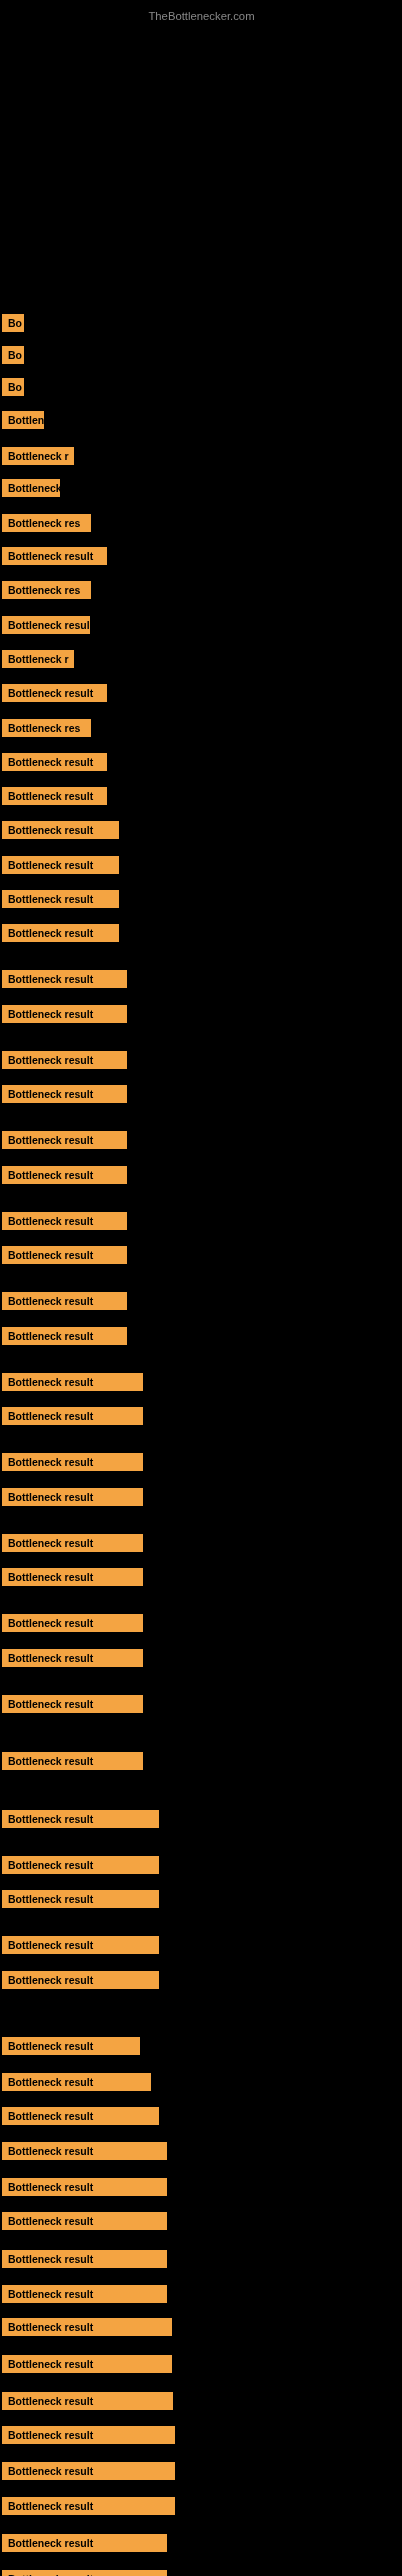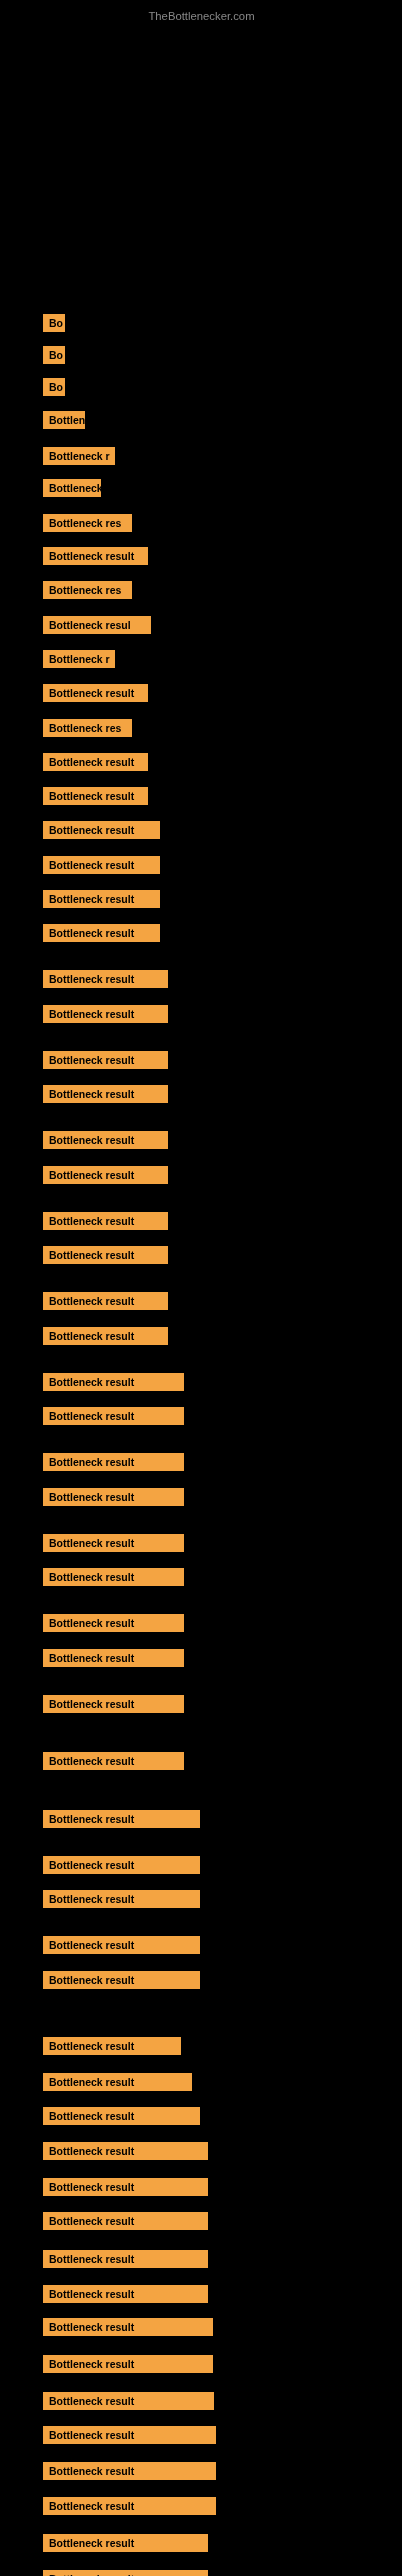--- a/index.html
+++ b/index.html
@@ -29,21 +29,20 @@
 
     .bottleneck-label {
       background-color: #f4a442;
       color: #000000;
       font-size: 10.5px;
       font-weight: bold;
       padding: 3.2px 6.4px;
       display: inline-block;
       white-space: nowrap;
       overflow: hidden;
-      margin-left: 41px;
     }
 
     .result-row {
       position: absolute;
       left: 1.6px;
     }
   </style>
 </head>
 <body>
 
@@ -52,21 +51,21 @@
 <div id="results-container">
     <div class="result-row" style="top: 314px;"><div class="bottleneck-label" style="width: 22.5px;">Bo</div></div>
     <div class="result-row" style="top: 346px;"><div class="bottleneck-label" style="width: 22.5px;">Bo</div></div>
     <div class="result-row" style="top: 378px;"><div class="bottleneck-label" style="width: 22.5px;">Bo</div></div>
     <div class="result-row" style="top: 411px;"><div class="bottleneck-label" style="width: 42px;">Bottlen</div></div>
     <div class="result-row" style="top: 447px;"><div class="bottleneck-label" style="width: 72px;">Bottleneck r</div></div>
     <div class="result-row" style="top: 479px;"><div class="bottleneck-label" style="width: 58px;">Bottleneck</div></div>
     <div class="result-row" style="top: 514px;"><div class="bottleneck-label" style="width: 89px;">Bottleneck res</div></div>
     <div class="result-row" style="top: 547px;"><div class="bottleneck-label" style="width: 105px;">Bottleneck result</div></div>
     <div class="result-row" style="top: 581px;"><div class="bottleneck-label" style="width: 89px;">Bottleneck res</div></div>
-    <div class="result-row" style="top: 616px;"><div class="bottleneck-label" style="width: 108px;">Bottleneck resul</div></div>
+    <div class="result-row" style="top: 616px;"><div class="bottleneck-label" style="width: 88px;">Bottleneck resul</div></div>
     <div class="result-row" style="top: 650px;"><div class="bottleneck-label" style="width: 72px;">Bottleneck r</div></div>
     <div class="result-row" style="top: 684px;"><div class="bottleneck-label" style="width: 105px;">Bottleneck result</div></div>
     <div class="result-row" style="top: 719px;"><div class="bottleneck-label" style="width: 89px;">Bottleneck res</div></div>
     <div class="result-row" style="top: 753px;"><div class="bottleneck-label" style="width: 105px;">Bottleneck result</div></div>
     <div class="result-row" style="top: 787px;"><div class="bottleneck-label" style="width: 105px;">Bottleneck result</div></div>
     <div class="result-row" style="top: 821px;"><div class="bottleneck-label" style="width: 117px;">Bottleneck result</div></div>
     <div class="result-row" style="top: 856px;"><div class="bottleneck-label" style="width: 117px;">Bottleneck result</div></div>
     <div class="result-row" style="top: 890px;"><div class="bottleneck-label" style="width: 117px;">Bottleneck result</div></div>
     <div class="result-row" style="top: 924px;"><div class="bottleneck-label" style="width: 117px;">Bottleneck result</div></div>
     <div class="result-row" style="top: 970px;"><div class="bottleneck-label" style="width: 125px;">Bottleneck result</div></div>

